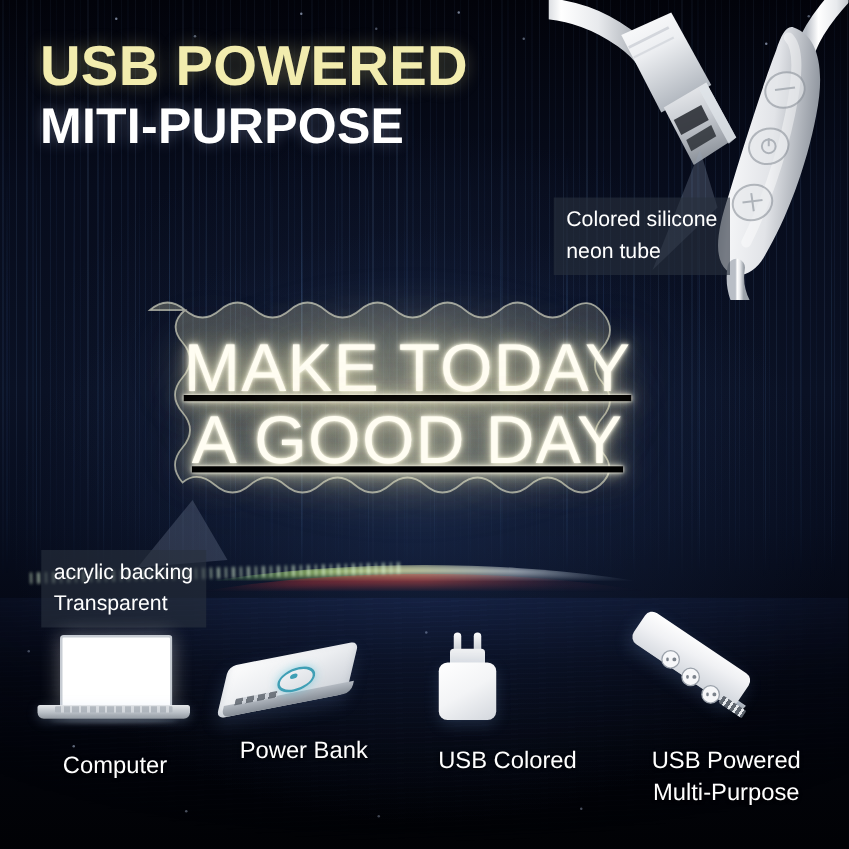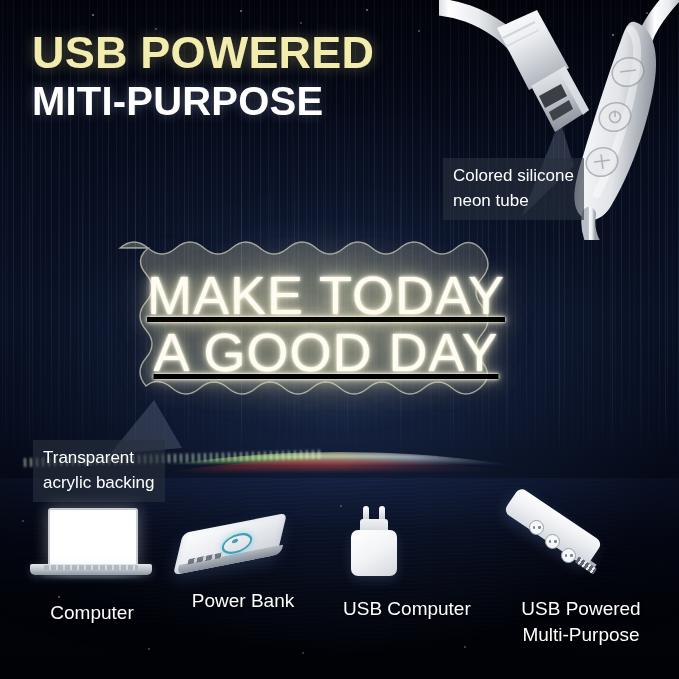--- a/index.html
+++ b/index.html
@@ -329,22 +329,22 @@
   <div class="callout" style="left:443px;top:158px;">
     <div>Colored silicone</div>
     <div>neon tube</div>
   </div>
 
   <svg class="pointer" style="left:100px;top:392px;width:160px;height:70px;">
     <path d="M 54 8 L 10 62 L 82 56 Z" fill="rgba(150,165,190,.24)"></path>
   </svg>
 
   <div class="callout" style="left:33px;top:440px;">
+    <div>acrylic backing</div>
     <div>Transparent</div>
-    <div>acrylic backing</div>
   </div>
 
   <div class="devices">
 
     <div class="dev" style="left:172px;top:16px;width:142px;">
       <div class="dev-art">
         <div class="pbank">
           <div class="pbank-body"></div>
           <div class="pbank-side"></div>
           <div class="pbank-ring"></div>
@@ -369,21 +369,21 @@
 
     <div class="dev" style="left:343px;top:6px;width:126px;">
       <div class="dev-art">
         <div class="adap">
           <div class="pin l"></div>
           <div class="pin r"></div>
           <div class="adap-neck"></div>
           <div class="adap-body"></div>
         </div>
       </div>
-      <div class="dev-label" style="margin-top:16px;">USB Computer</div>
+      <div class="dev-label" style="margin-top:16px;">USB Colored</div>
     </div>
 
     <div class="dev" style="left:495px;top:6px;width:172px;">
       <div class="dev-art">
         <div class="strip">
           <div class="strip-side"></div>
           <div class="strip-body"></div>
           <div class="sock" style="left:34px;top:14px;">
               <i class="a"></i>
               <i class="b"></i>

